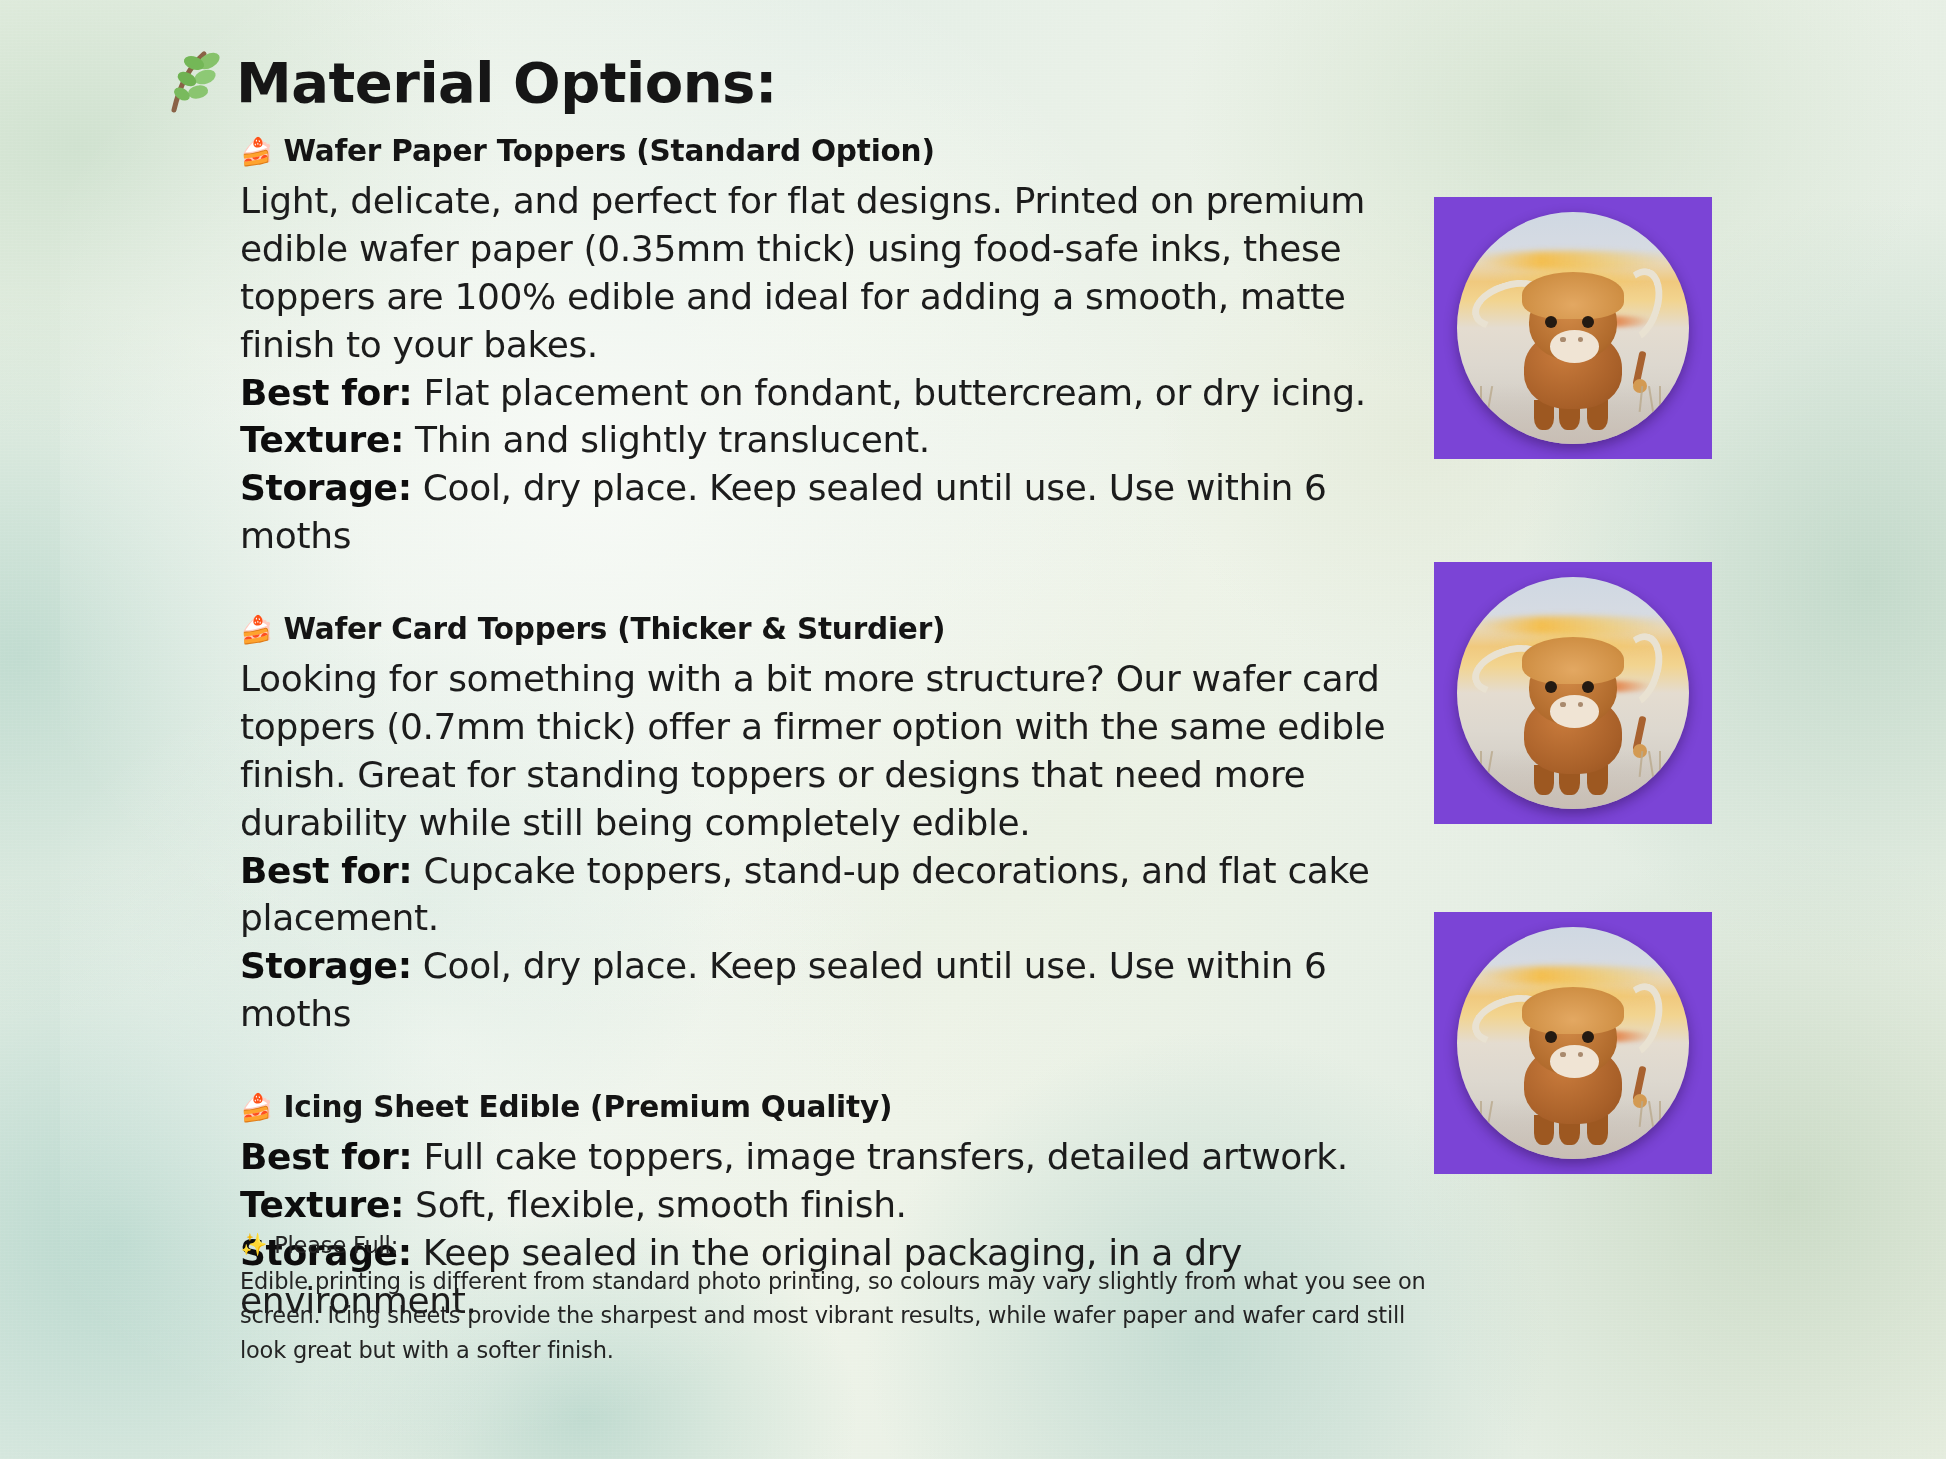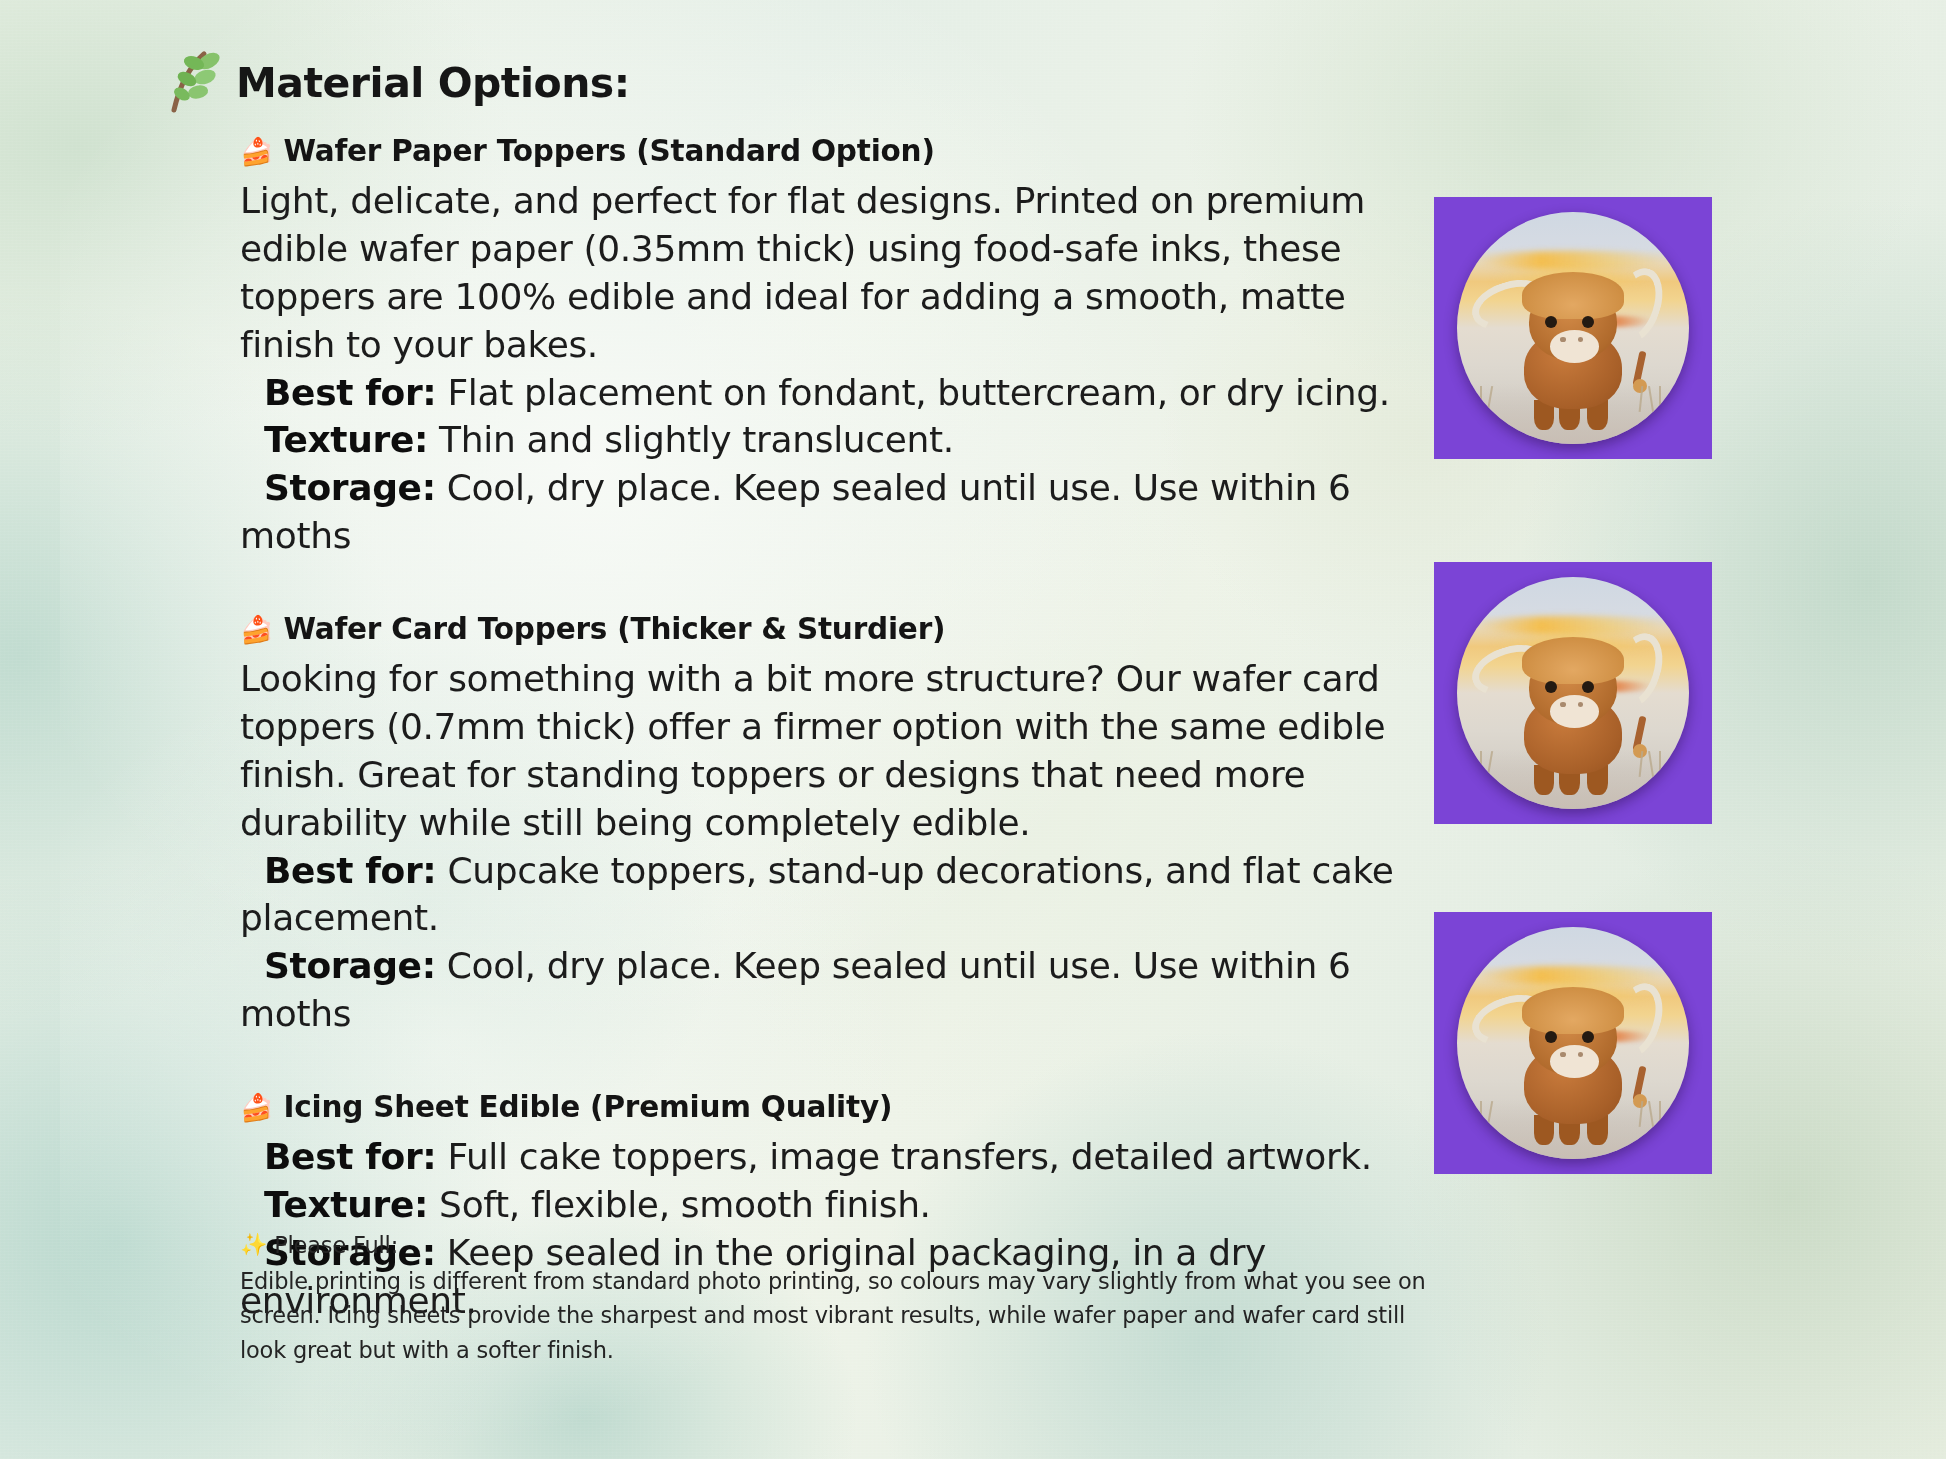--- a/index.html
+++ b/index.html
@@ -57,21 +57,21 @@
   
   #content{ position:absolute; inset:0; }
 
   .title-row{
     position:absolute; left:160px; top:48px;
     display:flex; align-items:center; gap:14px;
   }
   .sprig{ width:62px; height:70px; flex:0 0 auto; }
   .page-title{
     font-family:"DejaVu Sans", sans-serif;
-    font-size:41px; font-weight:700; color:#161616;
+    font-size:56px; font-weight:700; color:#161616;
     letter-spacing:-0.5px; line-height:1;
   }
 
   .sections{
     position:absolute; left:240px; top:134px; width:1190px;
   }
 
   .section{ margin-bottom:52px; }
 
   .sec-head{
@@ -80,21 +80,21 @@
     letter-spacing:-0.2px;
     margin-bottom:9px;
   }
   .cake-emoji{ font-size:27px; line-height:1; display:inline-block; }
 
   .body-txt{
     font-size:36px; line-height:1.33; color:#1c1c1c;
     font-weight:400; letter-spacing:-0.35px;
   }
   .body-txt p{ margin:0; }
-  .lbl{ font-weight:700; color:#0d0d0d;margin-left:24px; }
+  .lbl{ font-weight:700; color:#0d0d0d; }
 
   
   .thumb{
     position:absolute;
     width:278px; height:262px;
     background:#7b44d6;
     overflow:hidden;
   }
   #thumb1{ left:1434px; top:197px; }
   #thumb2{ left:1434px; top:562px; }

